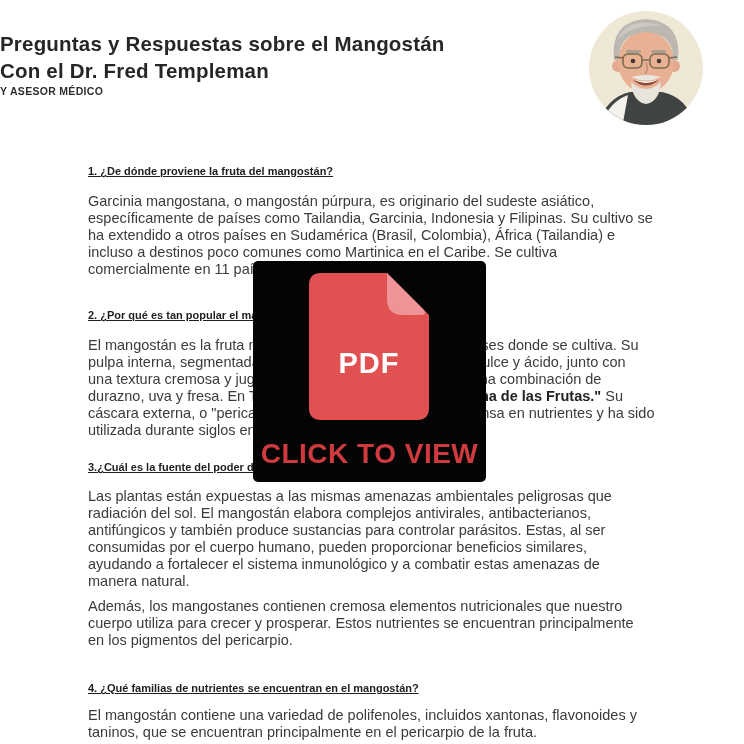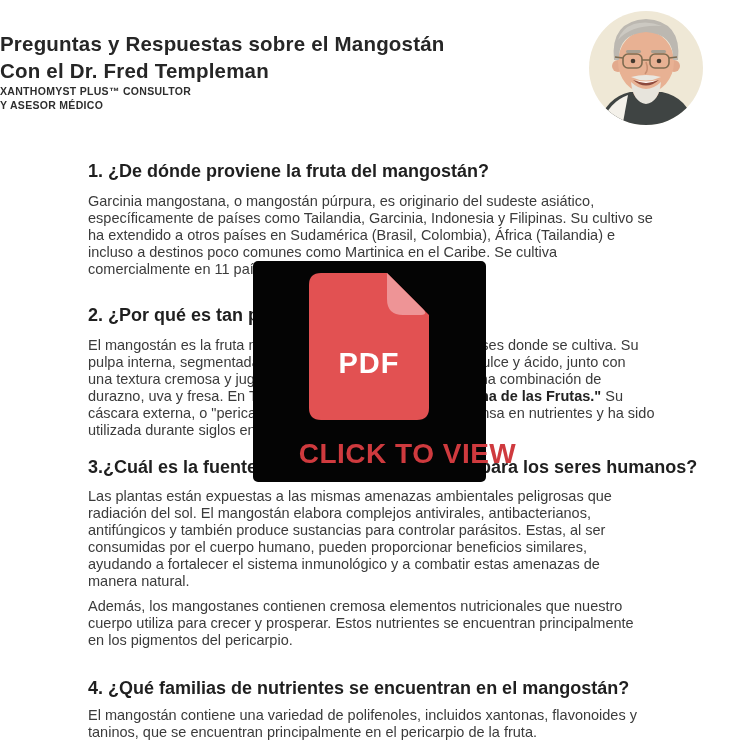--- a/index.html
+++ b/index.html
@@ -15,21 +15,21 @@
   .subtitle-line{font-size:10.5px;line-height:13px;font-weight:bold;letter-spacing:0.3px;margin-top:1px;color:#2e2e2e;}
   .subtitle-line:first-of-type{margin-top:4px;}
   .portrait{position:absolute;left:588px;top:10px;width:116px;height:117px;}
   .portrait svg{display:block;width:116px;height:116px;}
   
   .doc{
     position:absolute;left:88px;top:163px;width:600px;color:#3b3b3b;
     font-size:14.5px;
   }
   .sec-heading{
-    font-weight:bold;color:#1f1f1f;font-size:18px;line-height:17px;white-space:pre;
+    font-weight:bold;color:#1f1f1f;font-size:11px;line-height:17px;white-space:pre;text-decoration:underline;
   }
   .para .ln{line-height:17px;height:17px;white-space:pre;}
   .para .bold{font-weight:bold;color:#222;}
   #p1{margin-top:13px}
   #h2{margin-top:29px}
   #p2{margin-top:13px}
   #h3{margin-top:20px}
   #p3{margin-top:12px}
   #p4{margin-top:8px}
   #h4{margin-top:31px}
@@ -40,30 +40,29 @@
     background:#040404;border-radius:5px;cursor:pointer;
   }
   .pdf-icon-wrap{position:absolute;left:56px;top:12px;width:120px;height:147px;}
   .pdf-icon-wrap svg{display:block;width:120px;height:147px;}
   .pdf-icon-label{
     position:absolute;left:56px;top:86px;width:120px;text-align:center;
     font-size:29px;font-weight:bold;letter-spacing:1px;
   }
   .pdf-cta{
     position:absolute;left:0;bottom:12px;width:100%;text-align:center;
-    font-size:28px;font-weight:bold;letter-spacing:0.5px;white-space:nowrap;padding-left:38px;
+    font-size:28px;font-weight:bold;letter-spacing:0.5px;white-space:nowrap;
   }
 </style>
 </head>
 <body>
 
 <div class="header-text">
   <div class="title-line">Preguntas y Respuestas sobre el Mangostán</div>
   <div class="title-line">Con el Dr. Fred Templeman</div>
-  <div class="subtitle-line">XANTHOMYST PLUS™ CONSULTOR</div>
   <div class="subtitle-line">Y ASESOR MÉDICO</div>
 </div>
 
 <div class="portrait">
   <svg viewBox="0 0 116 116">
     <defs>
         <clipPath id="pc">
           <circle cx="58" cy="58" r="57"></circle>
         </clipPath>
       </defs>

